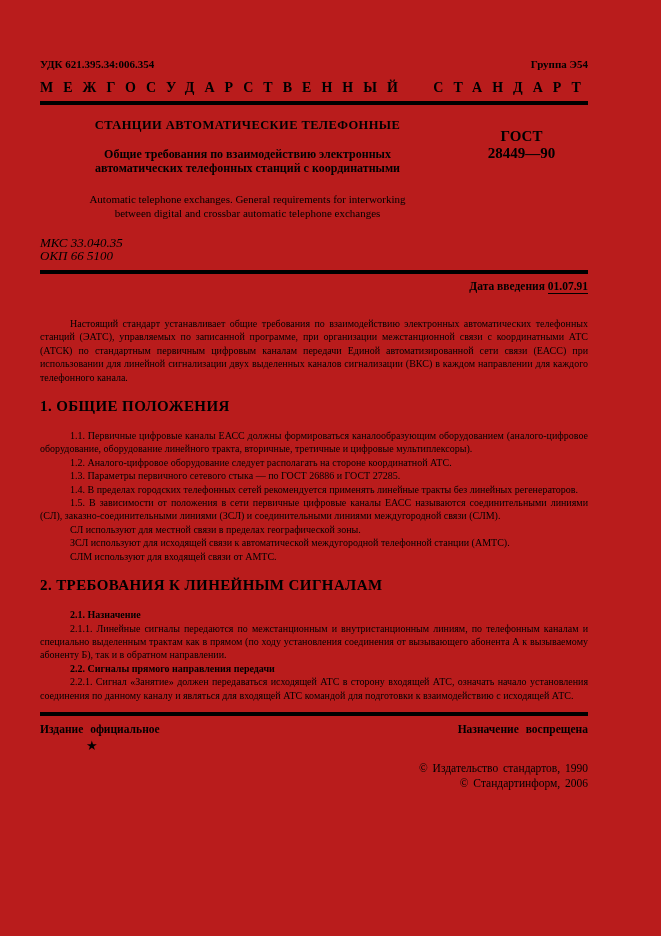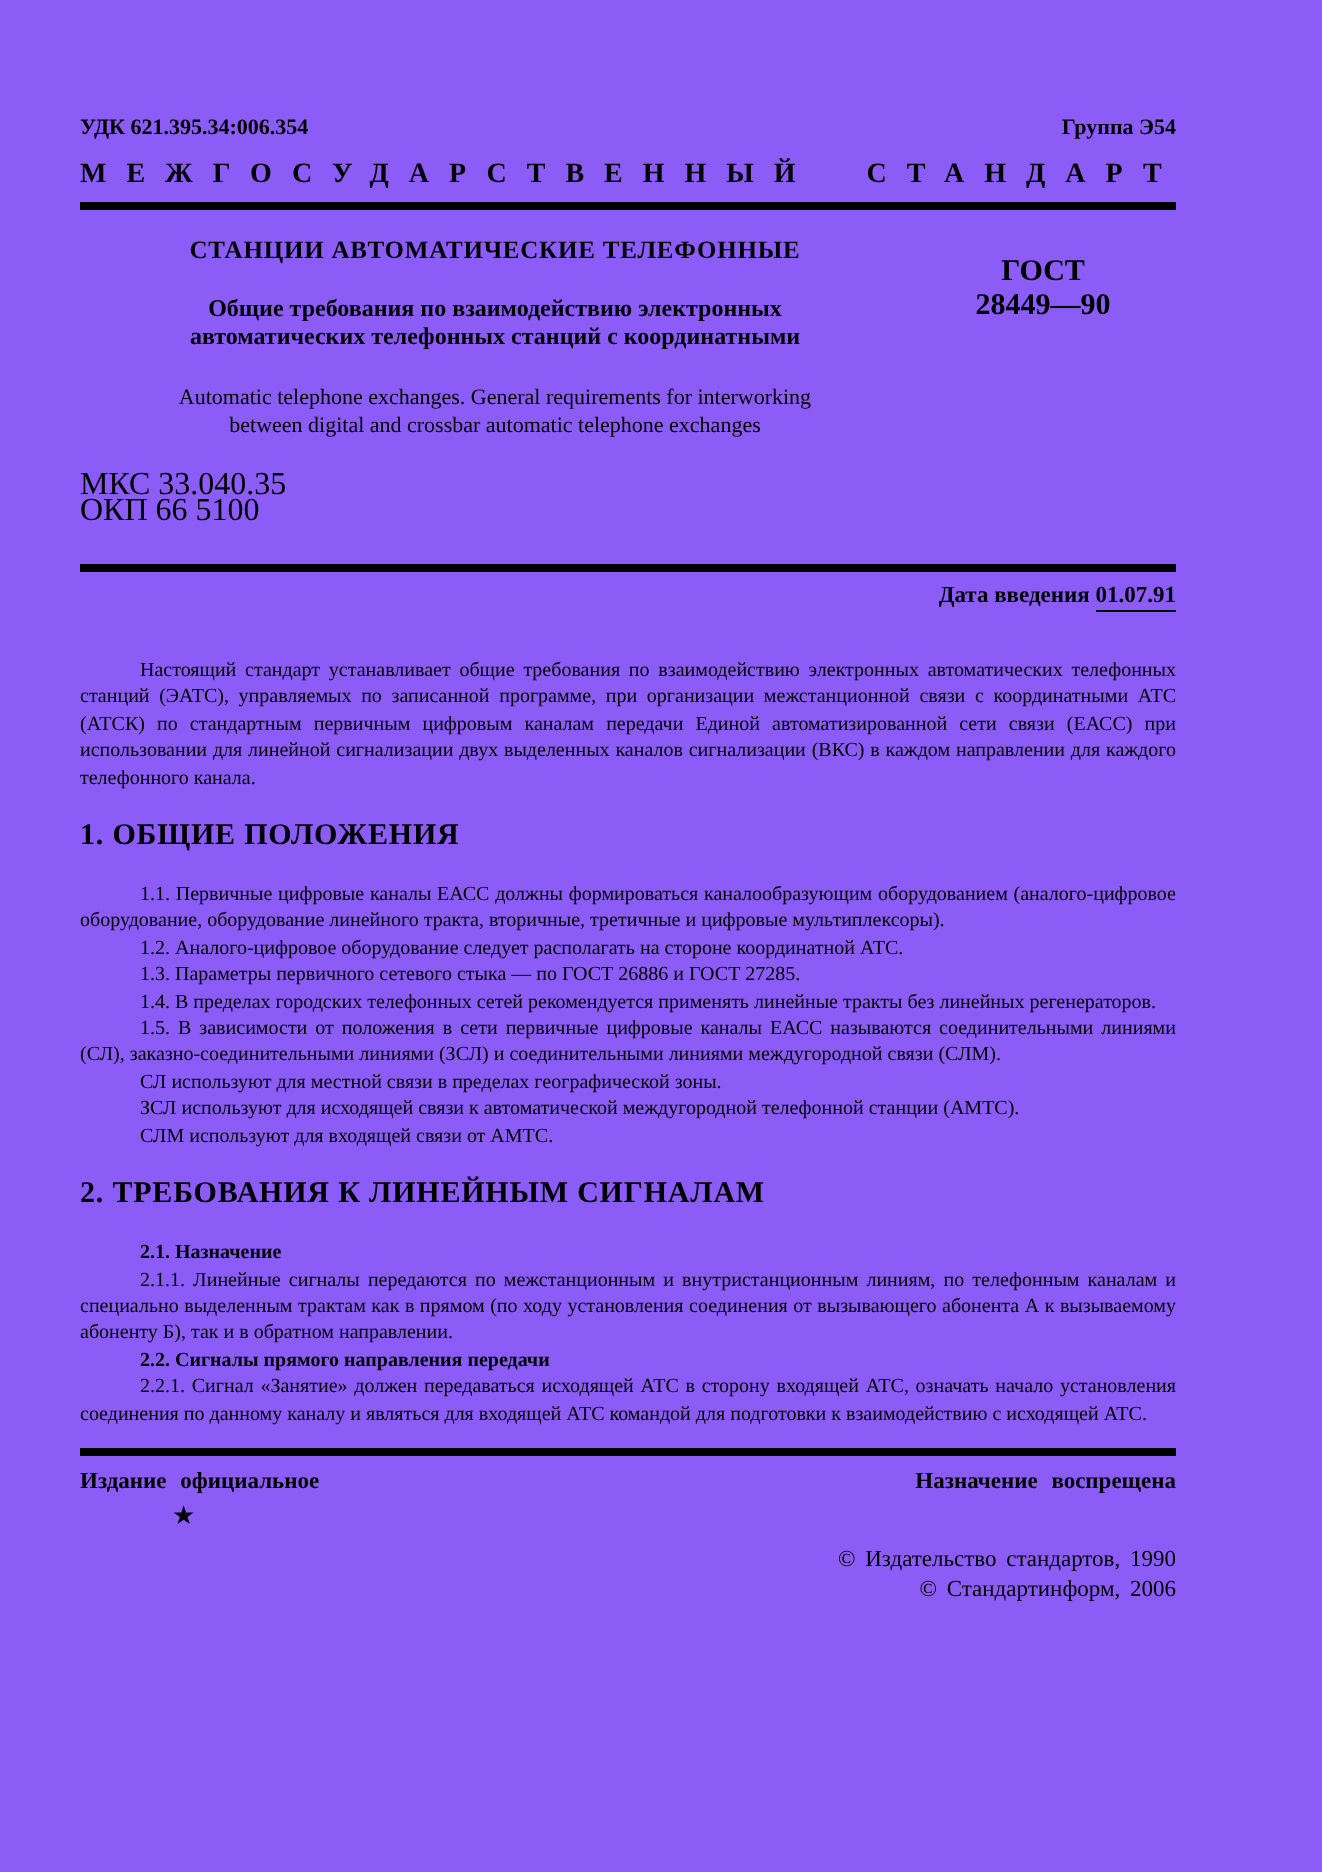--- a/index.html
+++ b/index.html
@@ -7,21 +7,21 @@
     padding: 0;
     background: #ffffff;
     color: #000000;
     font-family: "Liberation Serif", "DejaVu Serif", serif;
   }
   .page {
     position: relative;
     width: 661px;
     height: 936px;
     box-sizing: border-box;
-    background: #8b5cf6;
+    background: #b91c1c;
     padding: 58px 73px 0 40px;
     overflow: hidden;
   }
   .udk-row {
     display: flex;
     justify-content: space-between;
     font-size: 11px;
     font-weight: bold;
     margin-bottom: 10px;
   }
@@ -66,24 +66,25 @@
   }
   .gost-block {
     flex: 1;
     text-align: center;
     font-size: 15px;
     font-weight: bold;
     line-height: 17px;
     margin-top: 10px;
   }
   .codes {
-    font-size: 16px;
+    font-size: 13px;
     line-height: 13px;
     margin-top: 16px;
-    margin-bottom: 20px;
+    margin-bottom: 8px;
+    font-style: italic;
   }
   .date-line {
     text-align: right;
     font-size: 11.5px;
     font-weight: bold;
     margin-top: 6px;
   }
   .date-val {
     border-bottom: 1.5px solid #000;
     padding-bottom: 1px;

